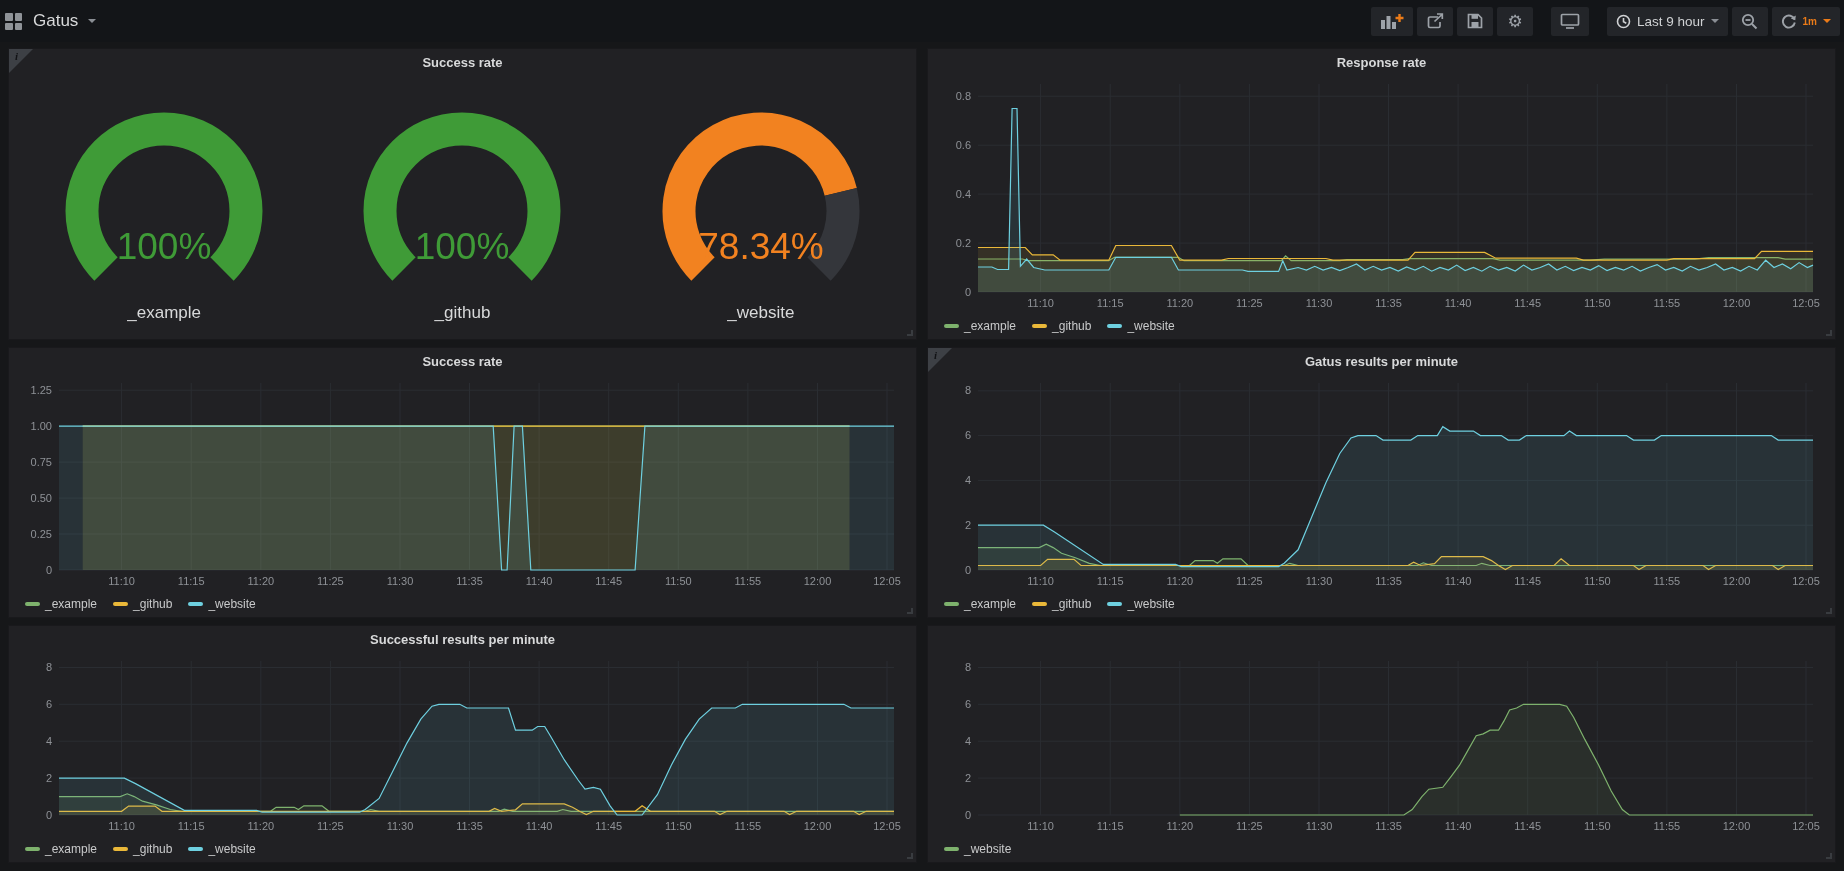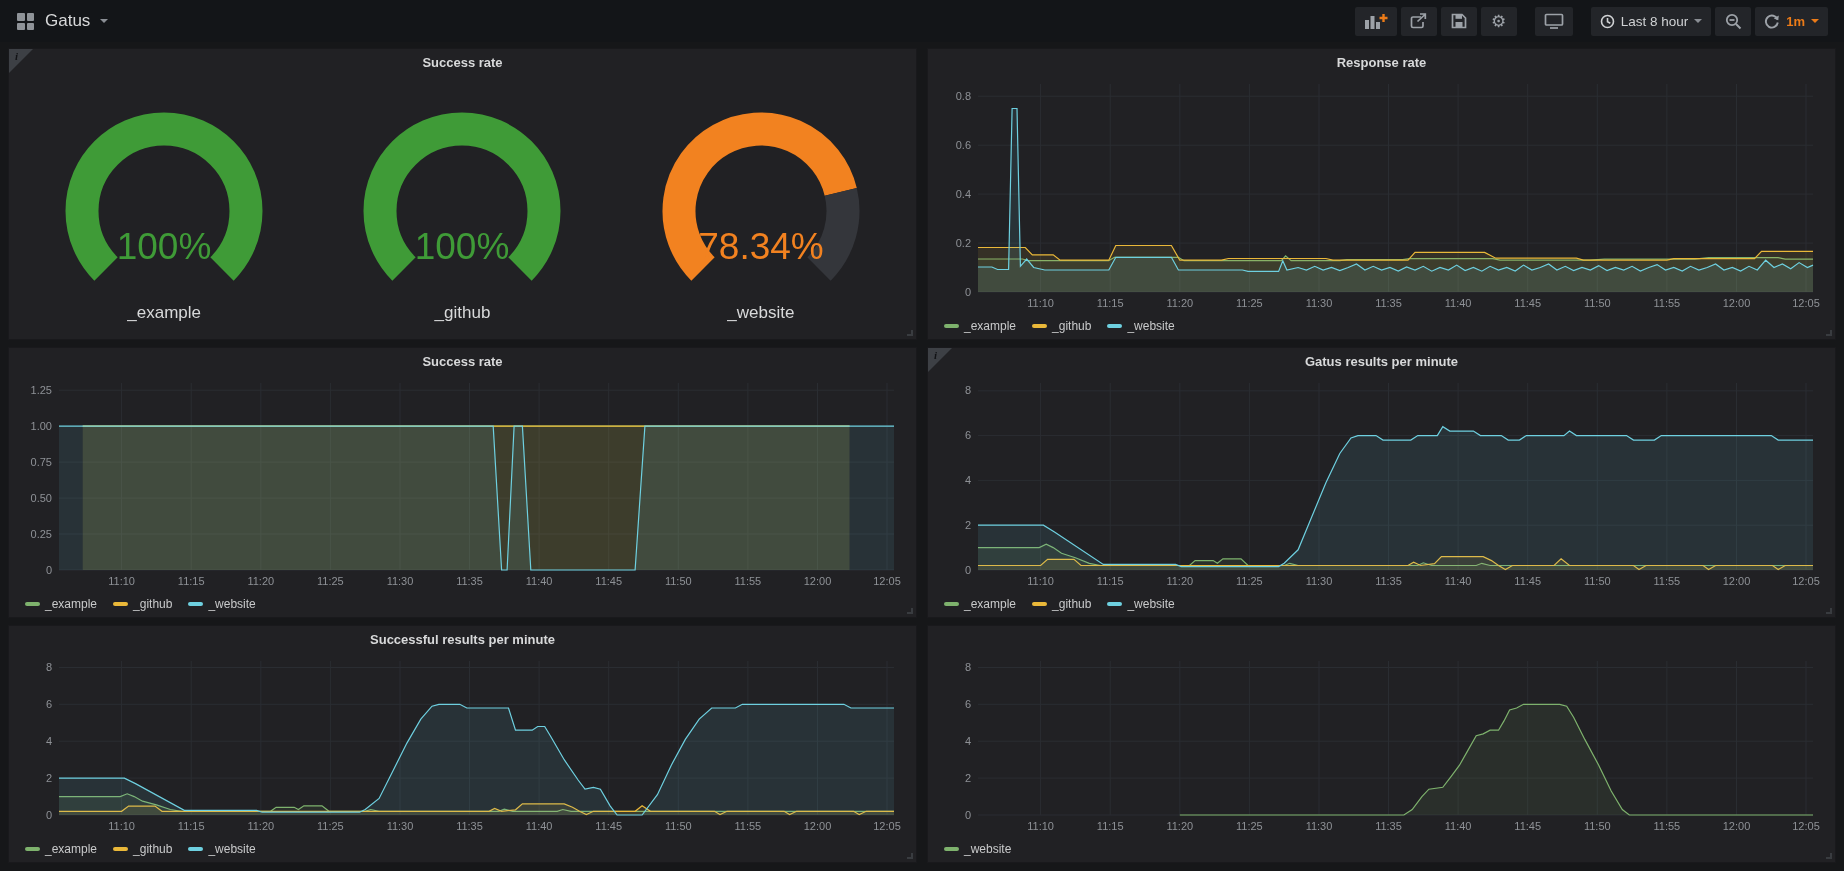--- a/index.html
+++ b/index.html
@@ -1,34 +1,34 @@
 <!DOCTYPE html>
 <html><head>
 <meta charset="utf-8">
 <style>
   * { margin:0; padding:0; box-sizing:border-box; }
   html,body { width:1844px; height:871px; background:#161719; overflow:hidden;
               font-family:"Liberation Sans", sans-serif; }
   
   .navbar { height:42px; background:#131518; display:flex; align-items:center;
-            padding:0 16px; }
+            padding:0 4px; }
   .nav-left { display:flex; align-items:center; gap:10px; }
   .dash-title { color:#d8d9da; font-size:17px; font-weight:400; }
   .nav-right { margin-left:auto; display:flex; align-items:center; }
   .nav-btn { height:29px; min-width:36px; background:#232529; border-radius:2px;
              display:flex; align-items:center; justify-content:center; gap:6px;
              margin-left:4px; padding:0 9px; color:#9da2a8; font-size:13px;
              cursor:pointer; }
   .nav-gap { width:14px; }
   .caret { width:0; height:0; border-left:4px solid transparent;
            border-right:4px solid transparent; border-top:4px solid #8a8e94;
            display:inline-block; }
   .caret.orange { border-top-color:#eb7b18; }
   .gear-glyph { font-size:17px; color:#9da2a8; }
-  .refresh-label { color:#eb7b18; font-weight:700; font-size:13px; }
+  .refresh-label { color:#eb7b18; font-weight:700; font-size:10px; }
   .time-label { color:#d0d2d4; font-size:13.5px; }
   
   .dash { display:grid; grid-template-columns:1fr 1fr;
           grid-template-rows:292px 271px 238px; gap:7px 10px; padding:6px 8px 8px 8px; }
   .panel { position:relative; background:#212124; border:1px solid #19191c; }
   .panel-title { height:27px; line-height:27px; text-align:center; font-size:13px;
                  font-weight:600; color:#d8d9da; }
   .chart-body { position:absolute; top:27px; left:6px; right:6px; bottom:26px; }
   .legend { position:absolute; left:16px; bottom:4px; height:18px; display:flex;
             gap:16px; align-items:center; }
@@ -99,21 +99,21 @@
         <rect x="1.5" y="1.5" width="17" height="10.5" rx="1" fill="none" stroke="#9da2a8" stroke-width="1.7"></rect>
         <path d="M6 15 H14" stroke="#9da2a8" stroke-width="1.7"></path>
       </svg>
     </div>
     <div class="nav-gap"></div>
     <div class="nav-btn">
       <svg width="15" height="15" viewBox="0 0 15 15">
         <circle cx="7.5" cy="7.5" r="6" fill="none" stroke="#d0d2d4" stroke-width="1.6"></circle>
         <path d="M7.5 4 V7.8 L10.3 9.2" fill="none" stroke="#d0d2d4" stroke-width="1.6"></path>
       </svg>
-      <span class="time-label">Last 8 hour</span>
+      <span class="time-label">Last 9 hour</span>
       <span class="caret"></span>
     </div>
     <div class="nav-btn">
       <svg width="17" height="17" viewBox="0 0 17 17">
         <circle cx="7" cy="7" r="5.2" fill="none" stroke="#9da2a8" stroke-width="1.8"></circle>
         <path d="M4.5 7 H9.5" stroke="#9da2a8" stroke-width="1.8"></path>
         <path d="M11 11 L15.5 15.5" stroke="#9da2a8" stroke-width="2"></path>
       </svg>
     </div>
     <div class="nav-btn">

